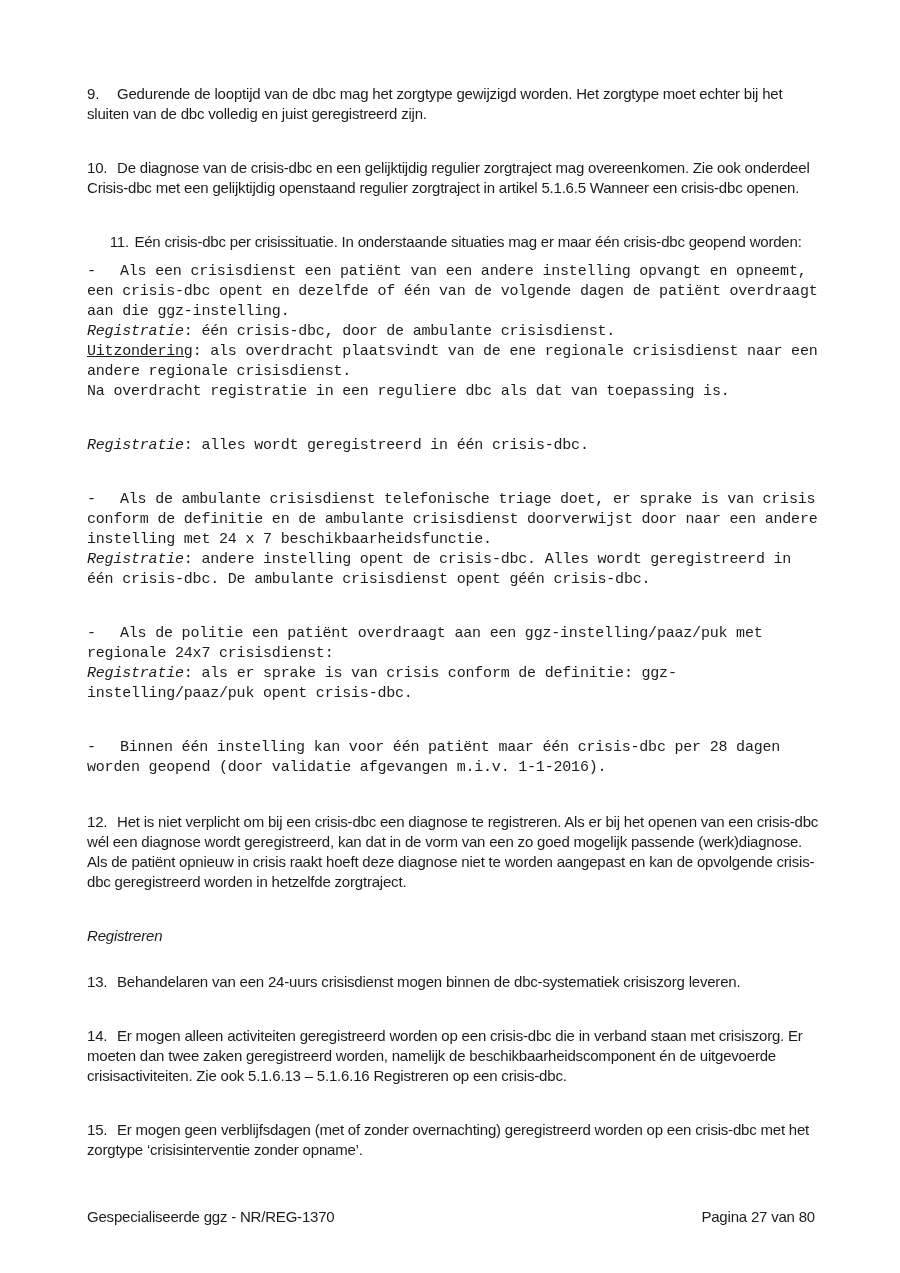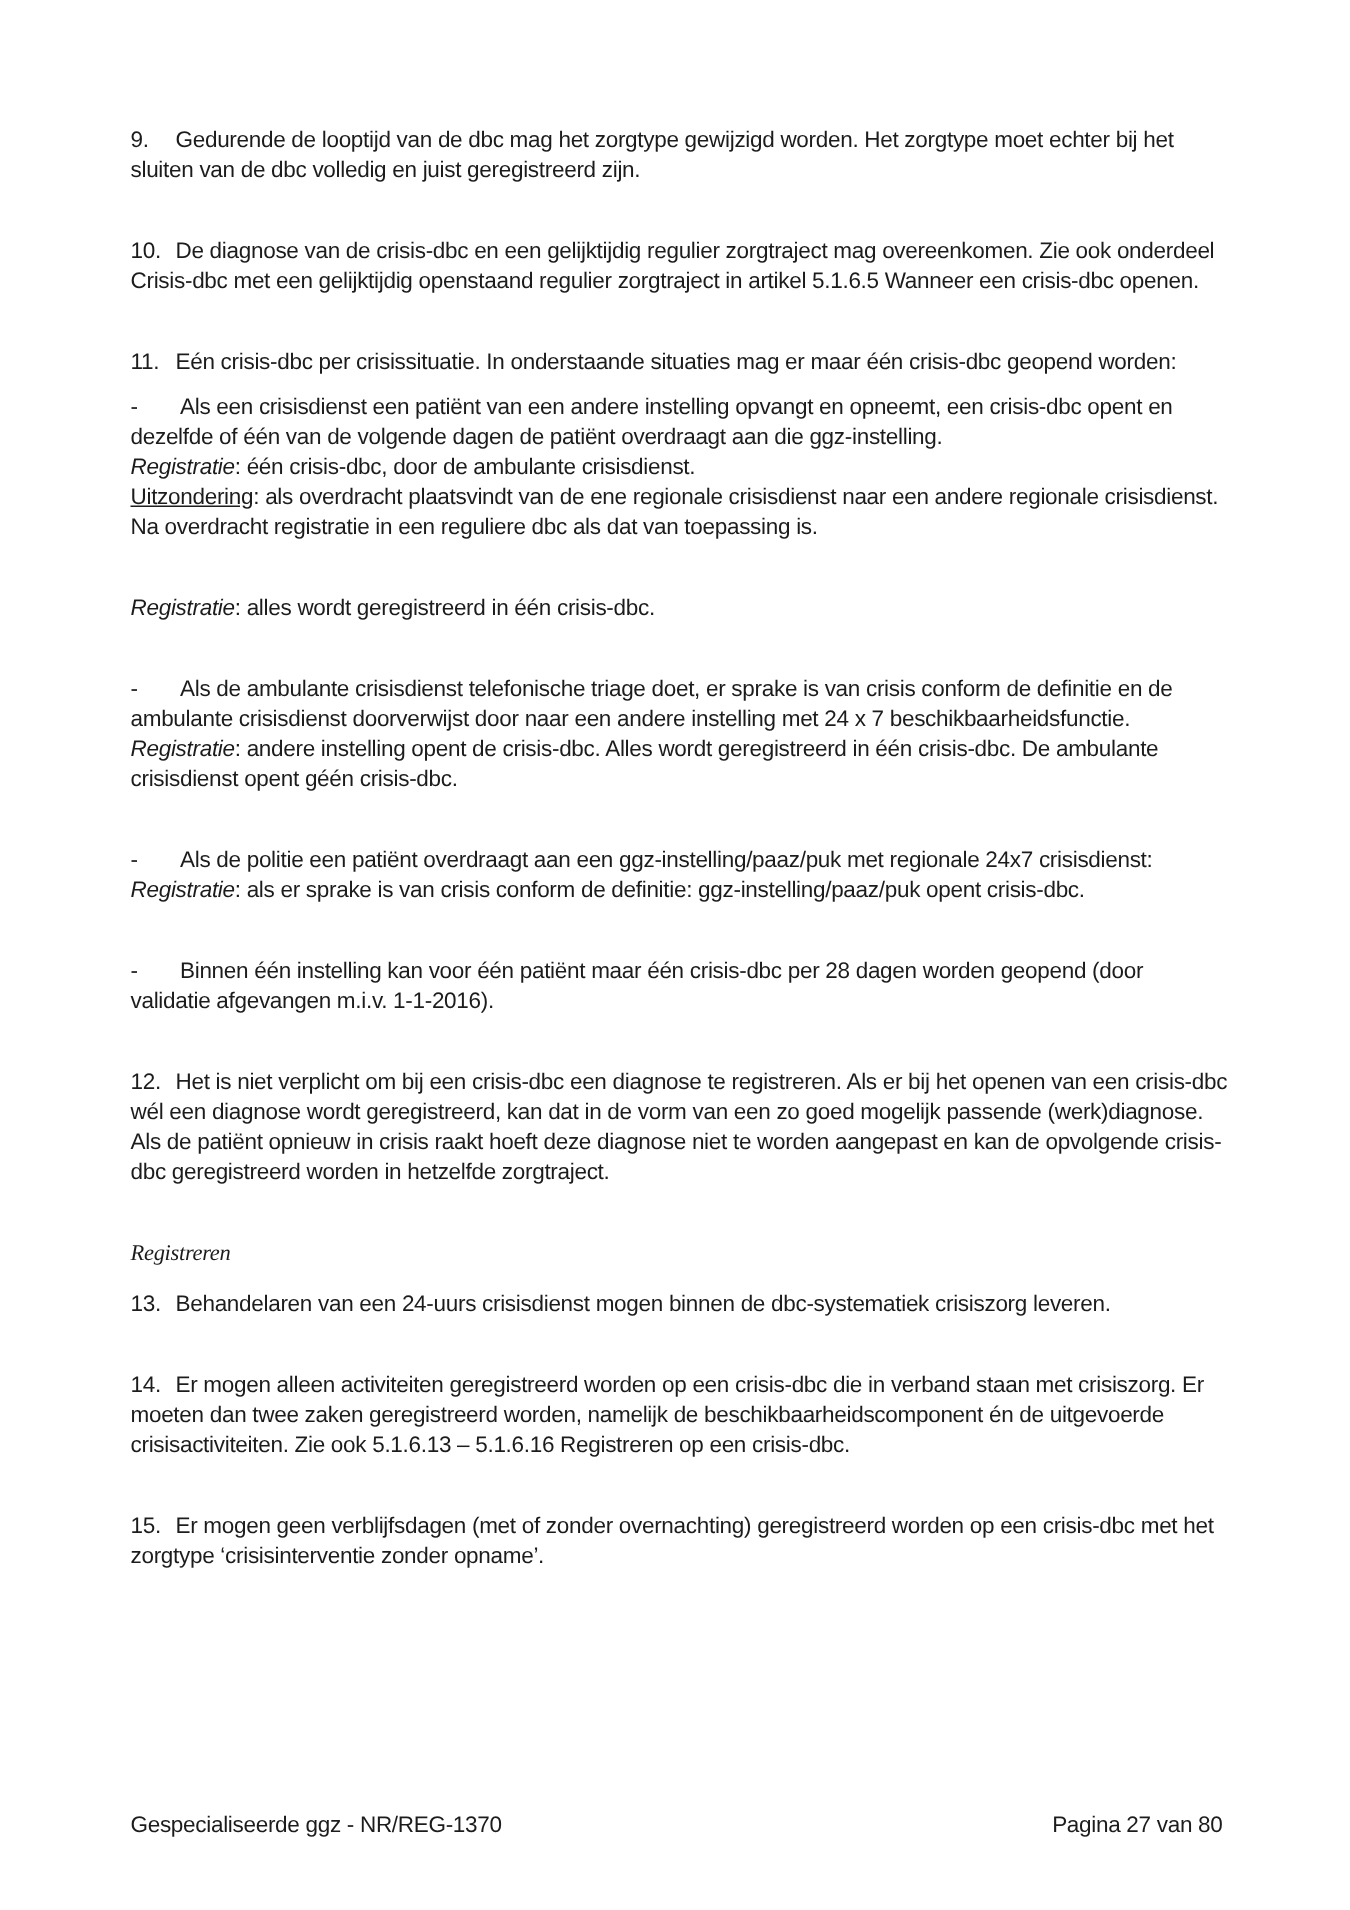--- a/index.html
+++ b/index.html
@@ -23,27 +23,28 @@
     width: 732px;
     font-size: 15px;
     line-height: 20px;
     letter-spacing: -0.2px;
   }
   .block {
     margin: 0 0 34px 0;
   }
   .block.gap-small {
     margin-bottom: 10px;
+    text-align: center;
   }
   .block.gap-heading {
-    margin-bottom: 14px;
-    font-family: Liberation Serif, serif;
+    margin-bottom: 26px;
   }
   .block p.line {
     margin: 0;
+    font-family: Liberation Mono, monospace;
   }
   .num {
     display: inline-block;
     width: 30px;
   }
   .dash {
     display: inline-block;
     width: 33px;
   }
   .lead-italic {

